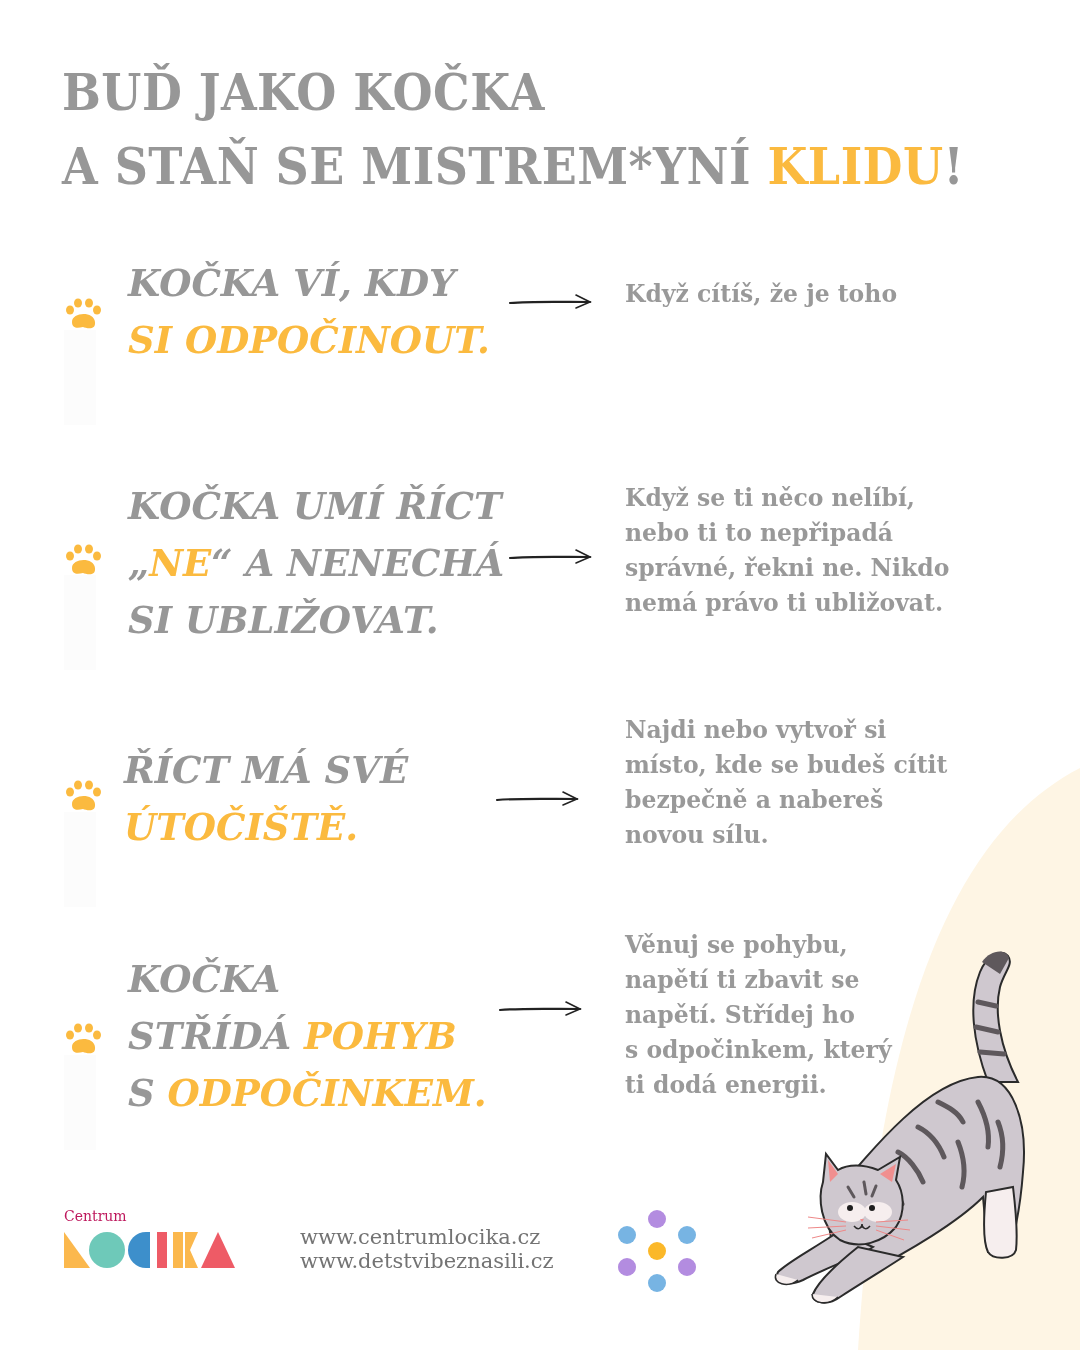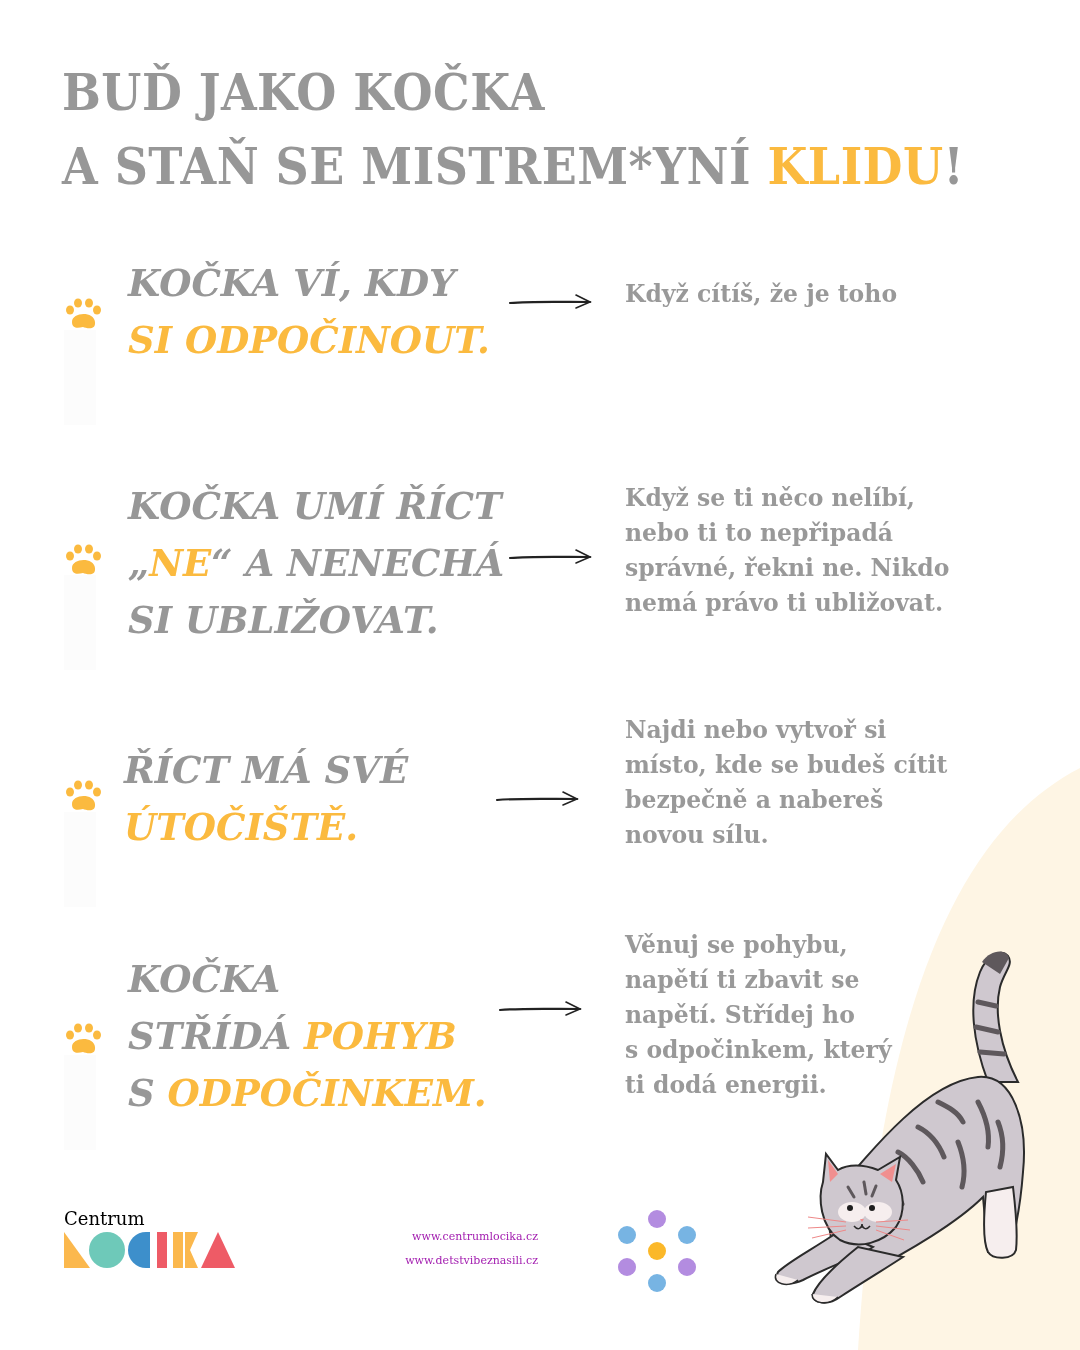--- a/index.html
+++ b/index.html
@@ -8,23 +8,23 @@
   .cream-bg { position: absolute; left: 0; top: 0; width: 1080px; height: 1350px; pointer-events: none; }
   .title { position: absolute; left: 62px; top: 56px; font-family: "DejaVu Serif", serif; font-weight: 700; font-size: 50px; line-height: 74px; color: #979797; letter-spacing: 0.5px; transform: scaleX(0.92); transform-origin: left top; white-space: nowrap; }
   .accent { color: #fbba3f; }
   .row { position: absolute; left: 0; width: 1080px; }
   .paw { position: absolute; left: 64px; width: 40px; height: 34px; }
   .paw-strip { position: absolute; left: 64px; width: 32px; background: #fcfcfc; }
   .headline { position: absolute; left: 128px; font-weight: 700; font-size: 37px; line-height: 57px; color: #979797; white-space: nowrap; font-style: italic; }
   .arrow { position: absolute; width: 84px; height: 20px; }
   .desc { position: absolute; left: 608px; font-weight: 700; font-size: 23.5px; line-height: 35px; color: #999999; white-space: nowrap; margin-left: 17px; }
   .desc span { display: block; }
-  .logo-small { position: absolute; left: 64px; top: 1208px; font-family: "DejaVu Serif", serif; font-size: 18px; color: #000000; }
+  .logo-small { position: absolute; left: 64px; top: 1208px; font-family: "DejaVu Serif", serif; font-size: 14px; color: #be185d; }
   .logo-shapes { position: absolute; left: 64px; top: 1232px; width: 172px; height: 36px; }
-  .links { position: absolute; left: 300px; top: 1225px; width: 238px; text-align: right; font-family: "DejaVu Serif", serif; font-size: 11px; line-height: 24px; color: #a21caf; }
+  .links { position: absolute; left: 300px; top: 1225px; width: 238px; text-align: right; font-family: "DejaVu Serif", serif; font-size: 21px; line-height: 24px; color: #737373; }
   .dots { position: absolute; left: 612px; top: 1206px; width: 90px; height: 90px; }
   .cat { position: absolute; left: 768px; top: 942px; width: 290px; height: 370px; }
 </style>
 </head>
 <body>
 
 <svg class="cream-bg" viewBox="0 0 1080 1350">
   <path d="M1080 768 C 960 830, 880 1000, 858 1350 L 1080 1350 Z" fill="#fef5e4"></path>
 </svg>
 

